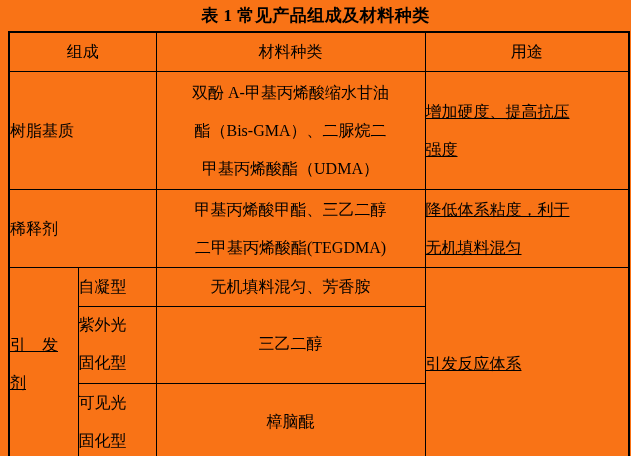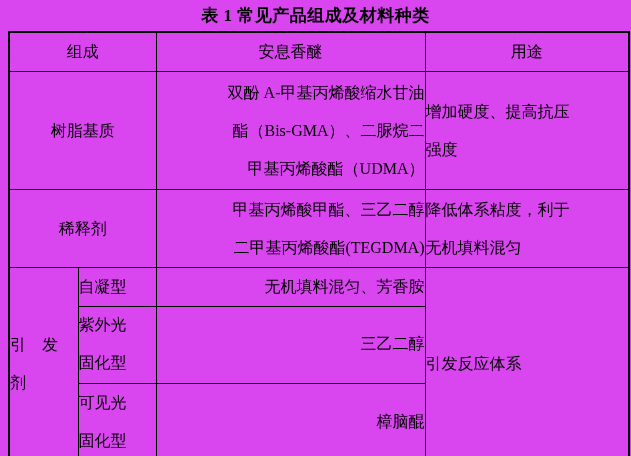--- a/index.html
+++ b/index.html
@@ -4,21 +4,21 @@
 <style>
   html, body {
     margin: 0;
     padding: 0;
     background: #ffffff;
   }
   .page {
     position: relative;
     width: 631px;
     height: 456px;
-    background: #d946ef;
+    background: #f97316;
     font-family: "Liberation Serif", "DejaVu Serif", serif;
     color: #000000;
     overflow: hidden;
   }
   .doc-title {
     position: absolute;
     top: 3px;
     left: 0;
     width: 631px;
     text-align: center;
@@ -43,23 +43,23 @@
     vertical-align: middle;
     font-weight: normal;
     line-height: 38px;
     padding: 0;
     overflow: hidden;
   }
   table.materials th {
     text-align: center;
   }
   .pre { white-space: pre-line; }
-  .pad-l  { text-align: center; padding-left: 10px; }
-  .pad-l2 { text-align: right; padding-left: 12px; }
-  .pad-l3 { text-align: left; padding-left: 8px; }
+  .pad-l  { text-align: left; padding-left: 10px; }
+  .pad-l2 { text-align: center; padding-left: 12px; }
+  .pad-l3 { text-align: left; padding-left: 8px; text-decoration: underline; }
   .pad-l4 { text-align: left; padding-left: 7px; }
   .tight  { line-height: 31px; }
   tr.h-header { height: 36px; }
   tr.h-row1   { height: 118px; }
   tr.h-row2   { height: 78px; }
   tr.h-row3a  { height: 37px; }
   tr.h-row3b  { height: 77px; font-family: Liberation Mono, monospace; }
   tr.h-row3c  { height: 76px; }
 </style>
 </head>
@@ -72,21 +72,21 @@
   <table class="materials">
     <colgroup>
       <col style="width:69px">
       <col style="width:78px">
       <col style="width:269px">
       <col style="width:204px">
     </colgroup>
     <tbody>
       <tr class="h-header">
         <th colspan="2">组成</th>
-        <th>安息香醚</th>
+        <th>材料种类</th>
         <th>用途</th>
       </tr>
 
       <tr class="h-row1">
         <td colspan="2" class="pad-l">树脂基质</td>
         <td class="pre pad-l2">双酚 A-甲基丙烯酸缩水甘油
 酯（Bis-GMA）、二脲烷二
 甲基丙烯酸酯（UDMA）</td>
         <td class="pre pad-l3">增加硬度、提高抗压
 强度</td>

